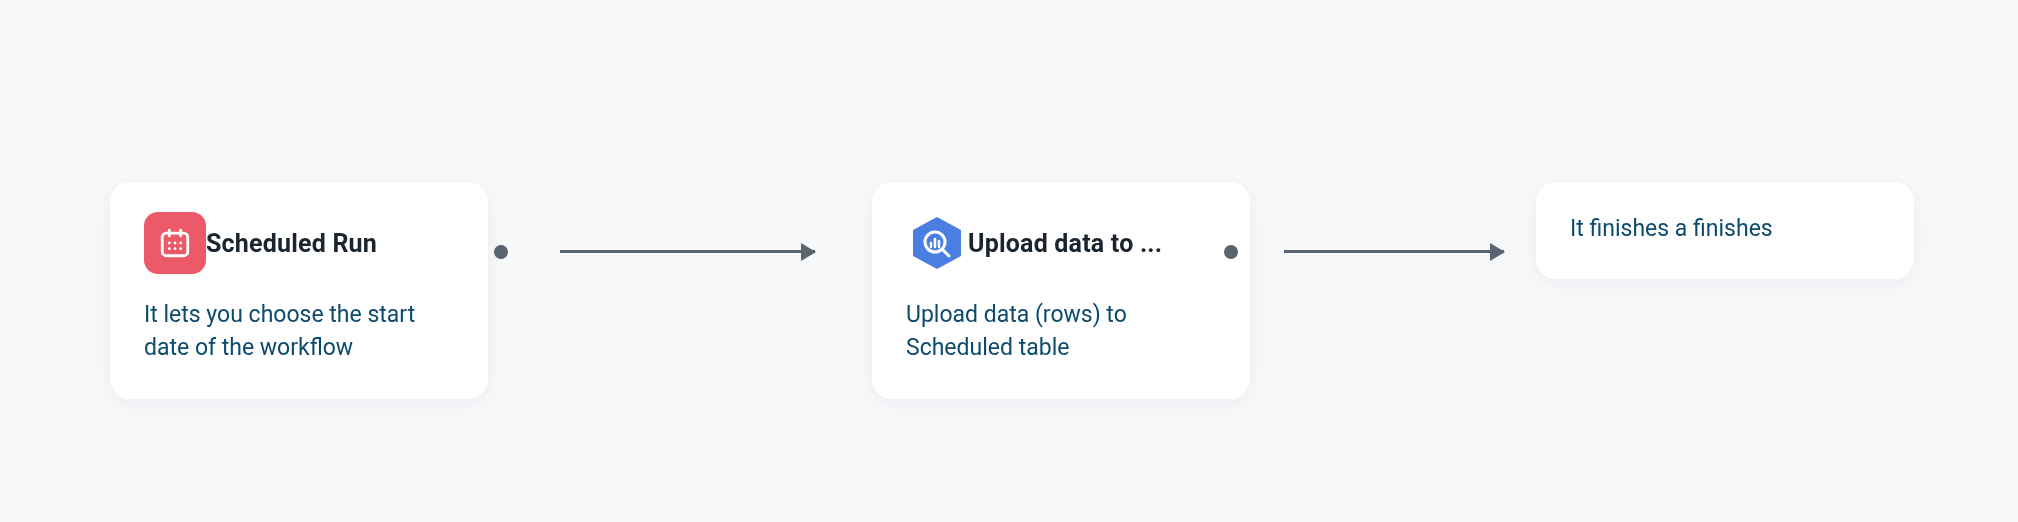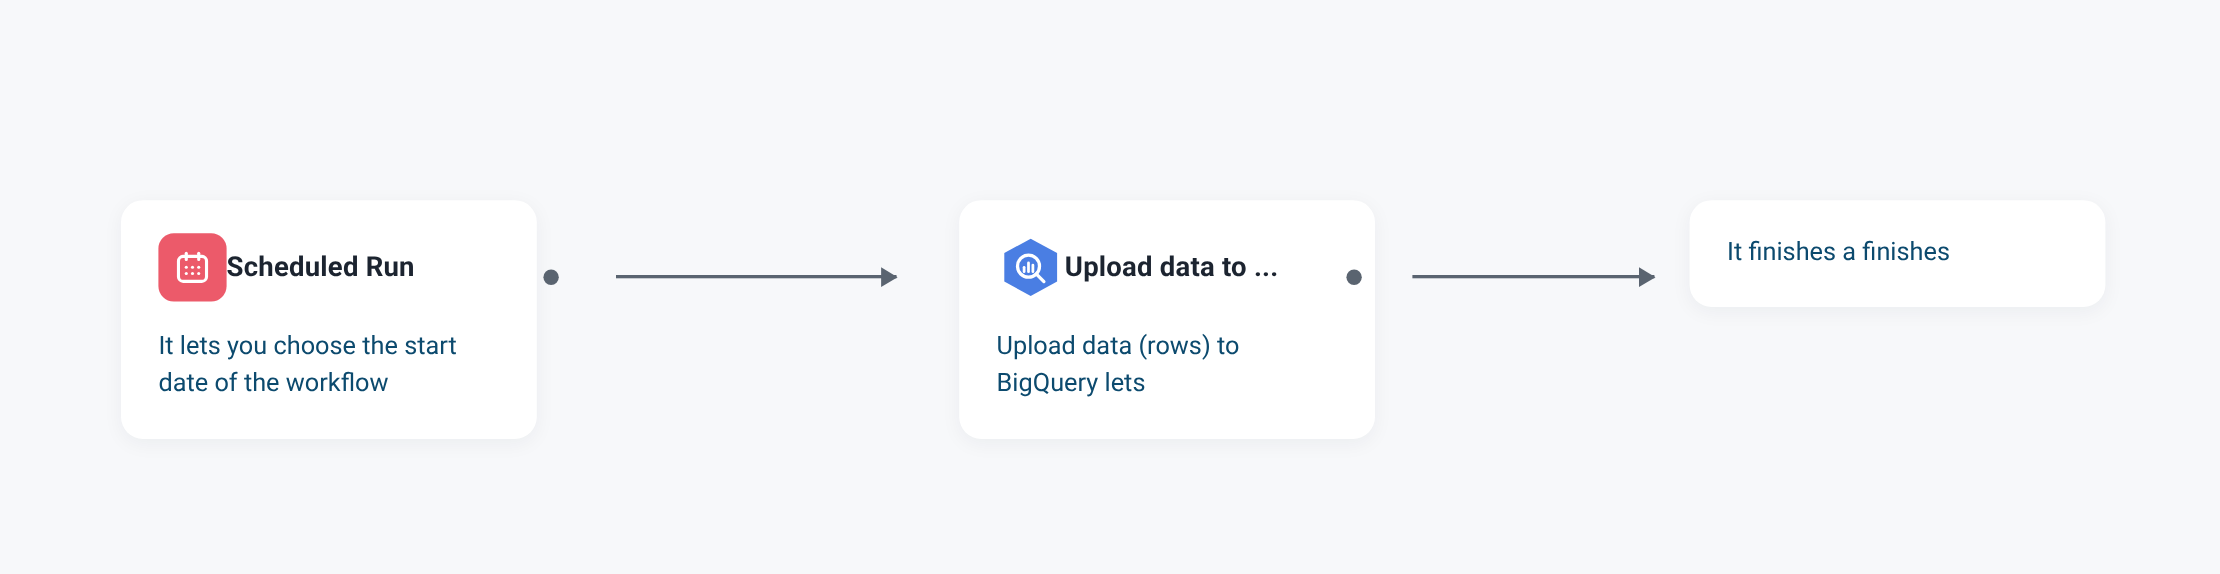--- a/index.html
+++ b/index.html
@@ -131,21 +131,21 @@
           <polygon points="30,4 54,17 54,43 30,56 6,43 6,17" fill="#4a7ee3"></polygon>
           <circle cx="28" cy="29" r="10" fill="none" stroke="#ffffff" stroke-width="3"></circle>
           <line x1="35" y1="36" x2="42" y2="43" stroke="#ffffff" stroke-width="3" stroke-linecap="round"></line>
           <line x1="24" y1="30" x2="24" y2="34" stroke="#ffffff" stroke-width="2.5" stroke-linecap="round"></line>
           <line x1="28" y1="26" x2="28" y2="34" stroke="#ffffff" stroke-width="2.5" stroke-linecap="round"></line>
           <line x1="32" y1="28" x2="32" y2="34" stroke="#ffffff" stroke-width="2.5" stroke-linecap="round"></line>
         </svg>
       </div>
       <div class="node-title" style="max-width:230px">Upload data to ...</div>
     </div>
-    <div class="node-desc">Upload data (rows) to BigQuery lets</div>
+    <div class="node-desc">Upload data (rows) to Scheduled table</div>
   </div>
 
   <div class="out-dot d2"></div>
   <div class="arrow a2"></div>
 
   <div class="node n3">
     <div class="node-desc">It finishes a finishes</div>
   </div>
 
 </div>

